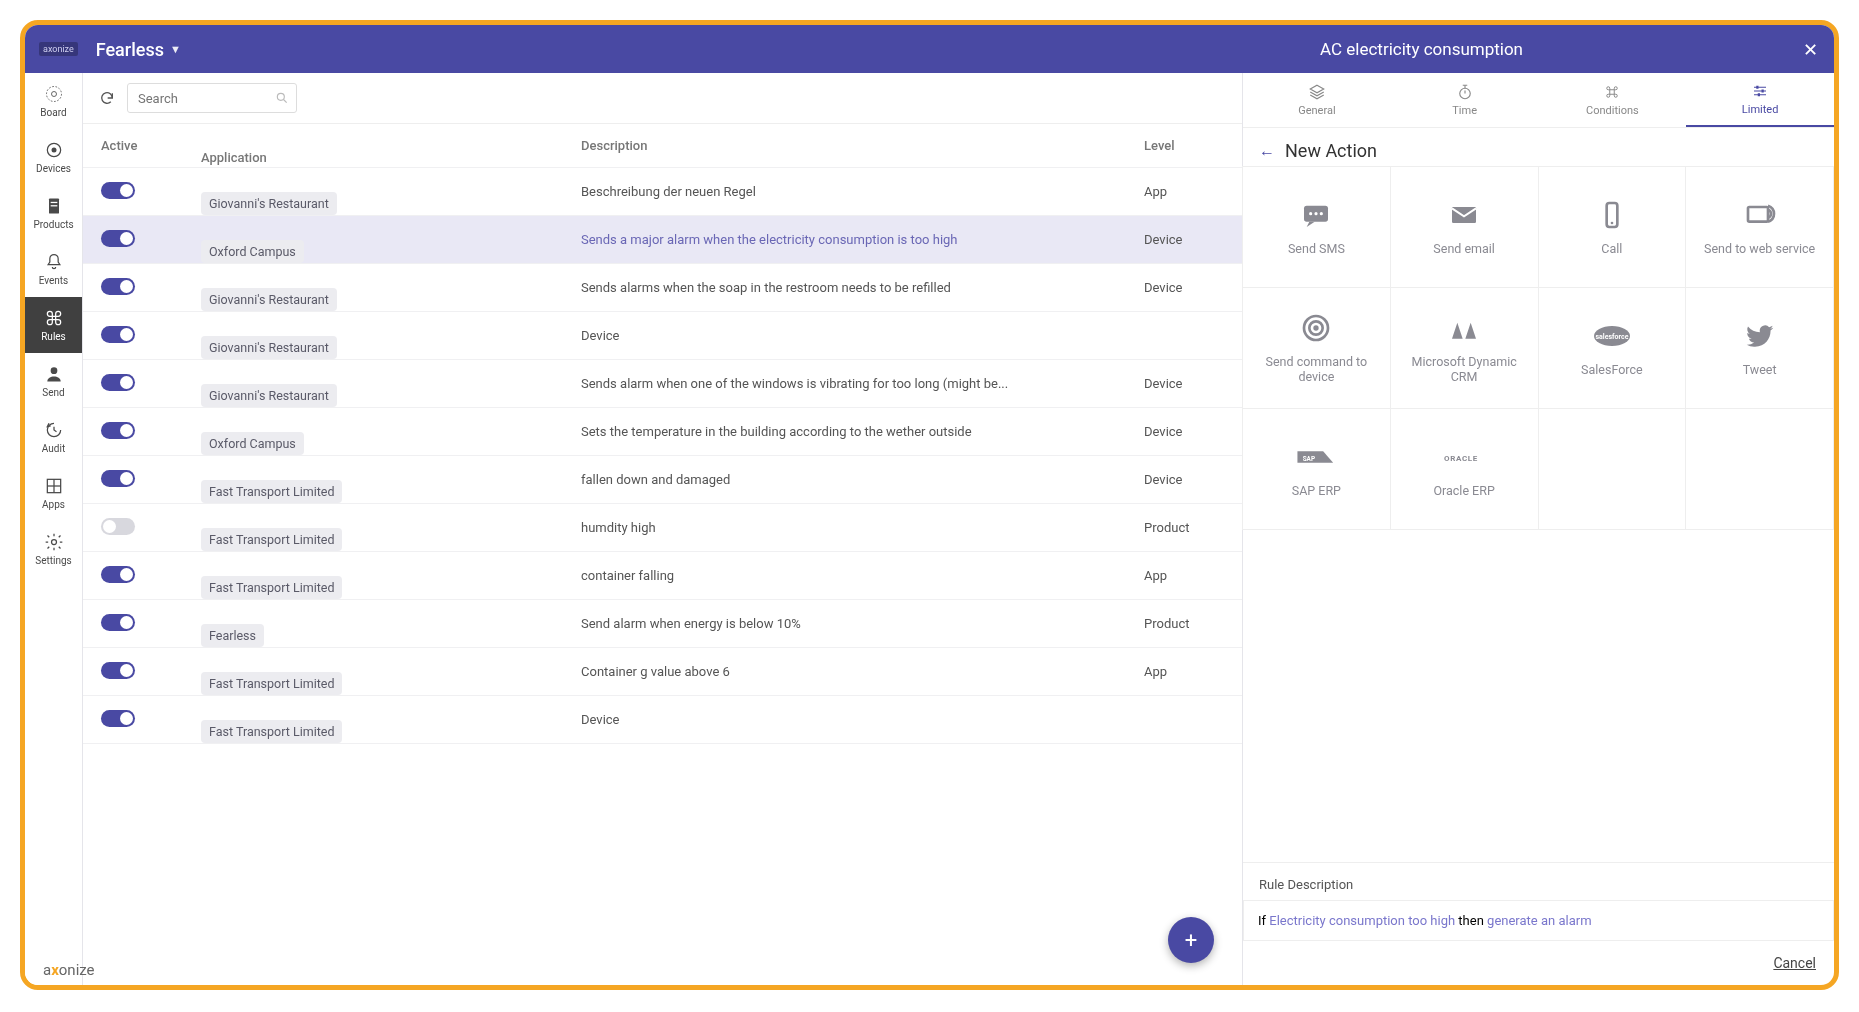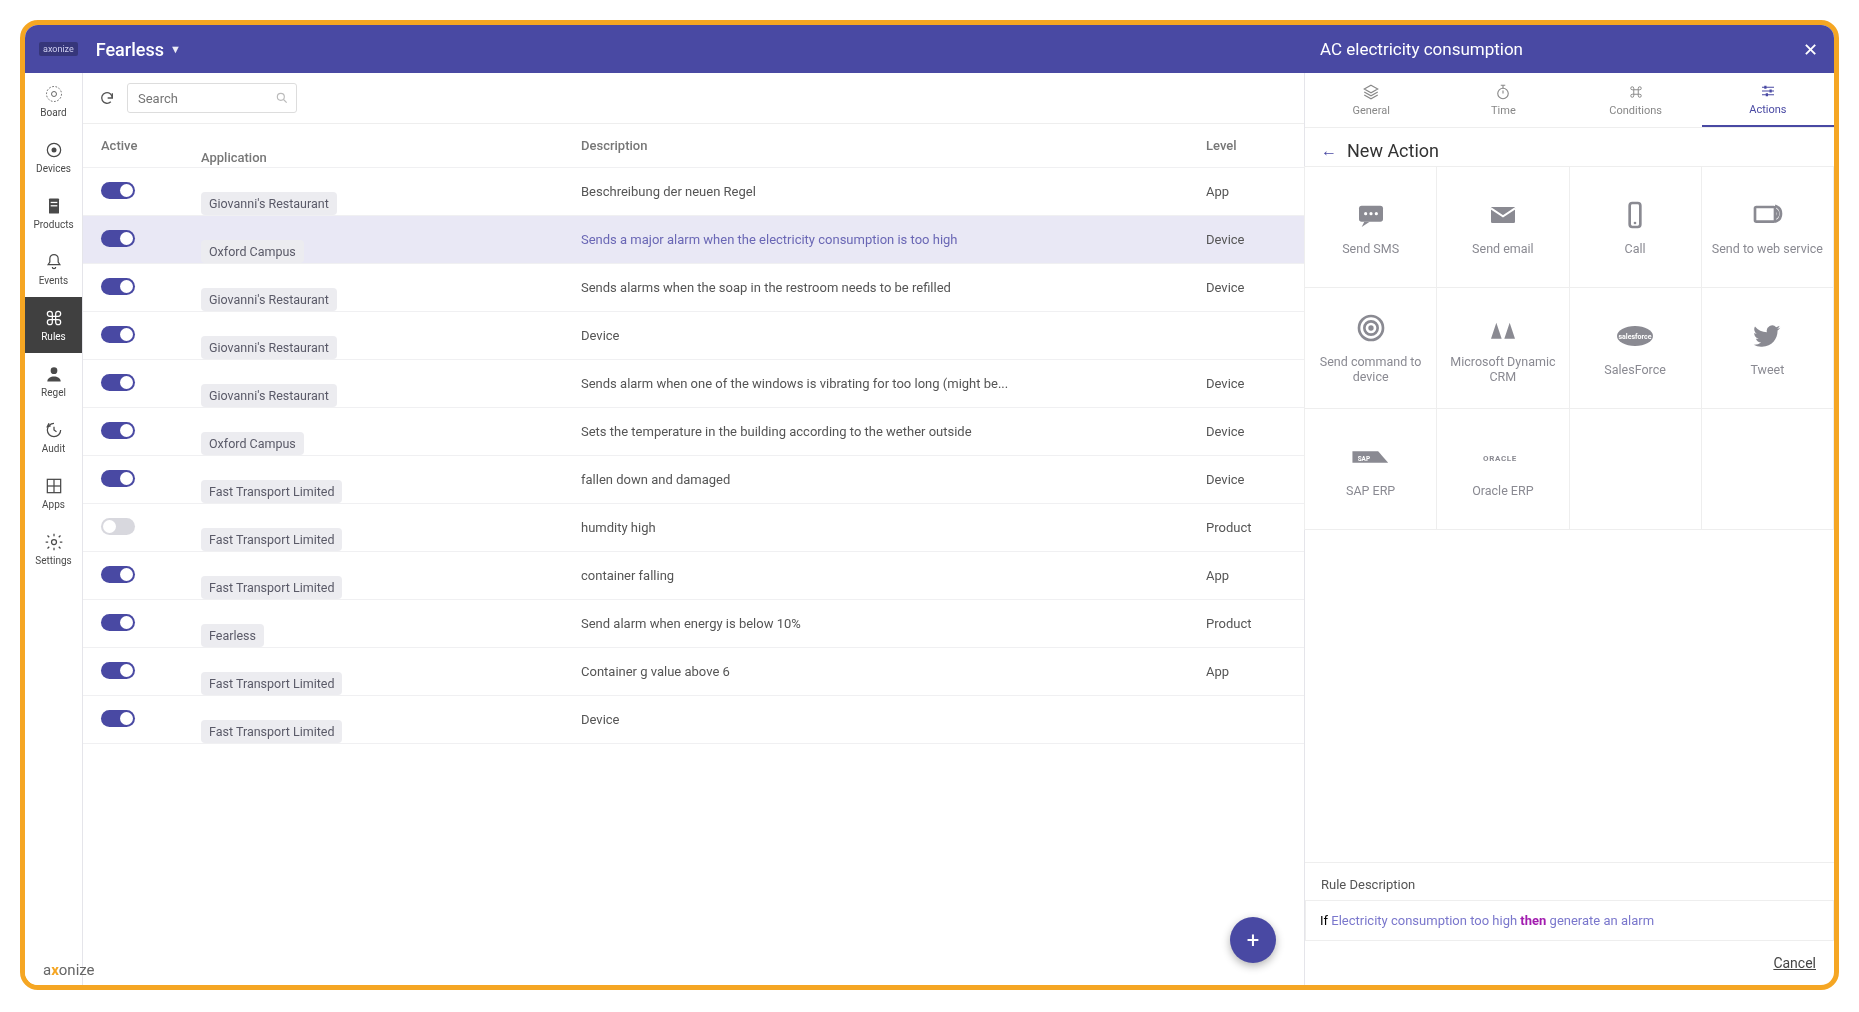--- a/index.html
+++ b/index.html
@@ -46,21 +46,21 @@
 
 .tgl { width:34px; height:17px; border-radius:10px; background:#4949a3; position:relative; display:inline-block; cursor:pointer; }
 .tgl::after { content:""; position:absolute; width:13px; height:13px; border-radius:50%; background:#fff; top:2px; right:2px; }
 .tgl.off { background:#d8d8de; }
 .tgl.off::after { right:auto; left:2px; }
 
 
 .fab { position:absolute; right:28px; bottom:22px; width:46px; height:46px; border-radius:50%; background:#4949a3; color:#fff; font-size:22px; display:flex; align-items:center; justify-content:center; box-shadow:0 3px 8px rgba(0,0,0,.3); cursor:pointer; }
 
 
-.drawer { width:530px; border-left:1px solid #e5e5ea; display:flex; flex-direction:column; }
+.drawer { width:592px; border-left:1px solid #e5e5ea; display:flex; flex-direction:column; }
 .drawer-header { background:#4949a3; color:#fff; height:48px; display:flex; align-items:center; padding:0 16px; justify-content:space-between; }
 .drawer-header .title { font-size:17px; }
 .drawer-header .close { cursor:pointer; font-size:18px; }
 
 .tabs { display:flex; border-bottom:1px solid #eee; }
 .tab { flex:1; display:flex; flex-direction:column; align-items:center; justify-content:center; height:54px; font-size:11px; color:#888; cursor:pointer; gap:3px; }
 .tab.active { color:#4949a3; border-bottom:2px solid #4949a3; }
 .tab svg { width:18px; height:18px; }
 
 .sub { display:flex; align-items:center; gap:10px; padding:12px 16px 6px; }
@@ -70,21 +70,21 @@
 .tiles { display:grid; grid-template-columns:repeat(4,1fr); }
 .tile { border:1px solid #eee; margin:-1px 0 0 -1px; height:122px; display:flex; flex-direction:column; align-items:center; justify-content:center; gap:10px; color:#8a8a92; cursor:pointer; }
 .tile .ti { width:40px; height:32px; display:flex; align-items:center; justify-content:center; }
 .tile .tl { font-size:12.5px; text-align:center; padding:0 6px; line-height:1.2; }
 .tile.empty { cursor:default; }
 
 .spacer { flex:1; }
 .rule-desc { padding:14px 16px 8px; font-size:13px; color:#555; border-top:1px solid #eee; }
 .rule-box { border:1px solid #eee; padding:12px 14px; font-size:13px; }
 .rule-box .hl { color:#7a77cc; }
-.rule-box b { font-weight:700; color:#a21caf; }
+.rule-box b { font-weight:400; color:#000000; }
 .drawer-footer { display:flex; justify-content:flex-end; padding:14px 18px; }
 .cancel { color:#444; font-size:14px; cursor:pointer;text-decoration:underline; }
 
 
 .watermark { position:absolute; left:18px; bottom:6px; font-size:15px; color:#666; }
 .watermark .o { color:#f5a623; font-weight:bold; }
 </style>
 </head>
 <body>
 
@@ -141,21 +141,21 @@
         <svg viewBox="0 0 24 24">
               <path d="M7 4a3 3 0 013 3v3H7a3 3 0 010-6zm10 0a3 3 0 010 6h-3V7a3 3 0 013-3zM7 20a3 3 0 010-6h3v3a3 3 0 01-3 3zm10 0a3 3 0 01-3-3v-3h3a3 3 0 010 6zM10 10h4v4h-4z" fill="none" stroke="currentColor" stroke-width="1.5"></path>
             </svg>
         <span class="nav-label">Rules</span>
       </div>
       <div class="nav-item">
         <svg viewBox="0 0 24 24">
               <circle cx="12" cy="8" r="4" fill="currentColor"></circle>
               <path d="M4 21c0-4 4-6 8-6s8 2 8 6" fill="currentColor"></path>
             </svg>
-        <span class="nav-label">Regel</span>
+        <span class="nav-label">Send</span>
       </div>
       <div class="nav-item">
         <svg viewBox="0 0 24 24">
               <path d="M12 4a8 8 0 108 8" fill="none" stroke="currentColor" stroke-width="1.5"></path>
               <path d="M6 4l-2 4 4-1" fill="none" stroke="currentColor" stroke-width="1.5"></path>
               <path d="M12 8v4l3 2" fill="none" stroke="currentColor" stroke-width="1.5"></path>
             </svg>
         <span class="nav-label">Audit</span>
       </div>
       <div class="nav-item">
@@ -304,21 +304,21 @@
         </div>
         <div class="tab active">
           <svg viewBox="0 0 24 24">
                 <line x1="4" y1="7" x2="20" y2="7" stroke="currentColor" stroke-width="1.5"></line>
                 <line x1="4" y1="12" x2="20" y2="12" stroke="currentColor" stroke-width="1.5"></line>
                 <line x1="4" y1="17" x2="20" y2="17" stroke="currentColor" stroke-width="1.5"></line>
                 <rect x="7" y="5" width="3" height="4" fill="currentColor"></rect>
                 <rect x="14" y="10" width="3" height="4" fill="currentColor"></rect>
                 <rect x="9" y="15" width="3" height="4" fill="currentColor"></rect>
               </svg>
-          <span>Actions</span>
+          <span>Limited</span>
         </div>
       </div>
 
       <div class="sub">
         <span class="back">
           <span>←</span>
         </span>
         <span class="sub-title">New Action</span>
       </div>
 

